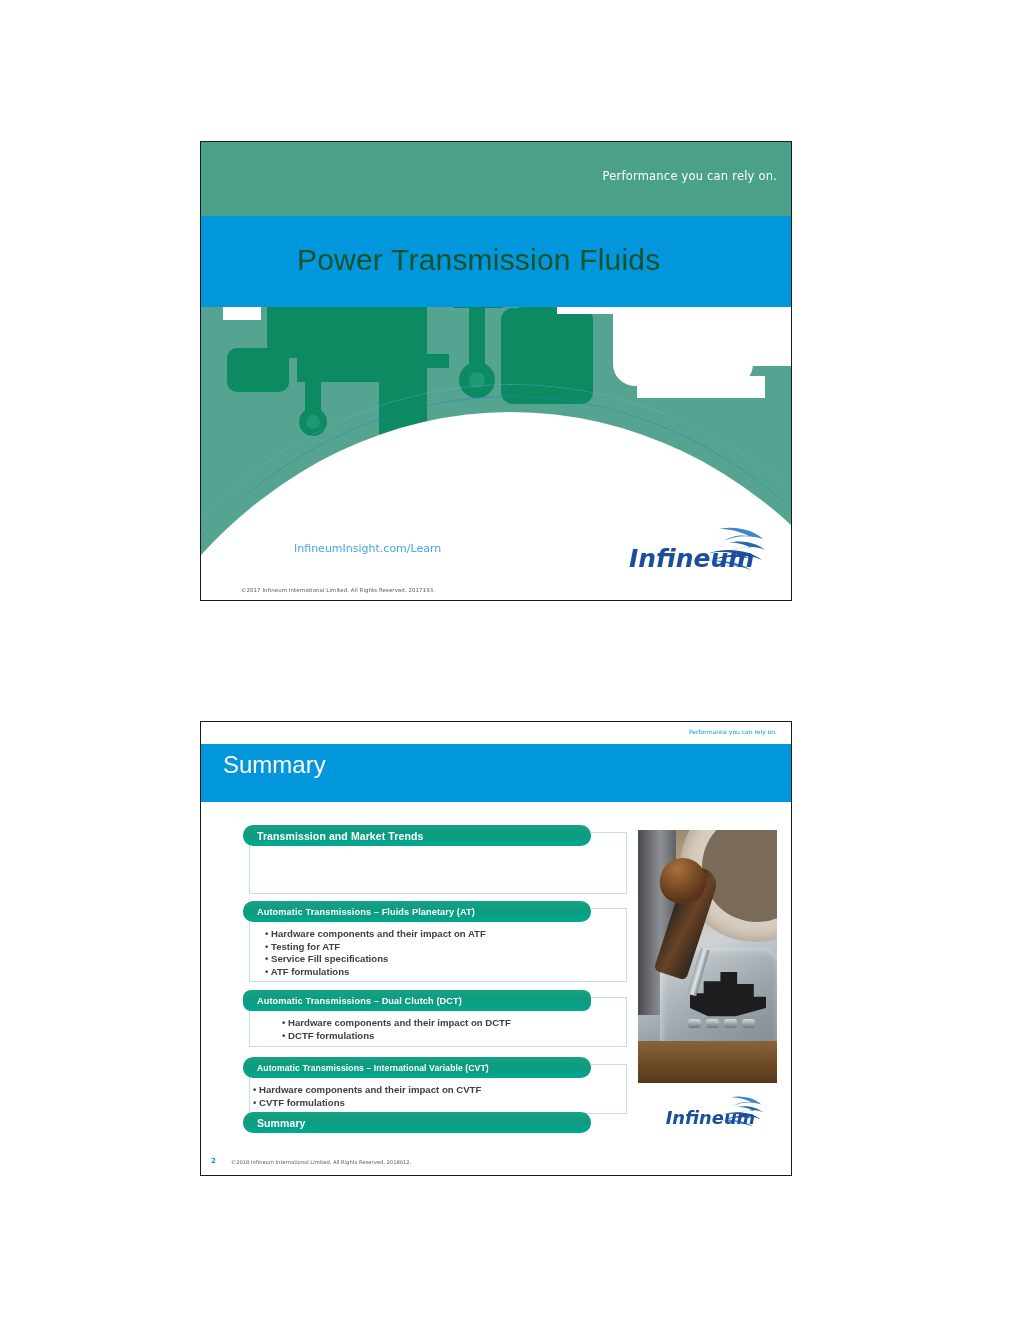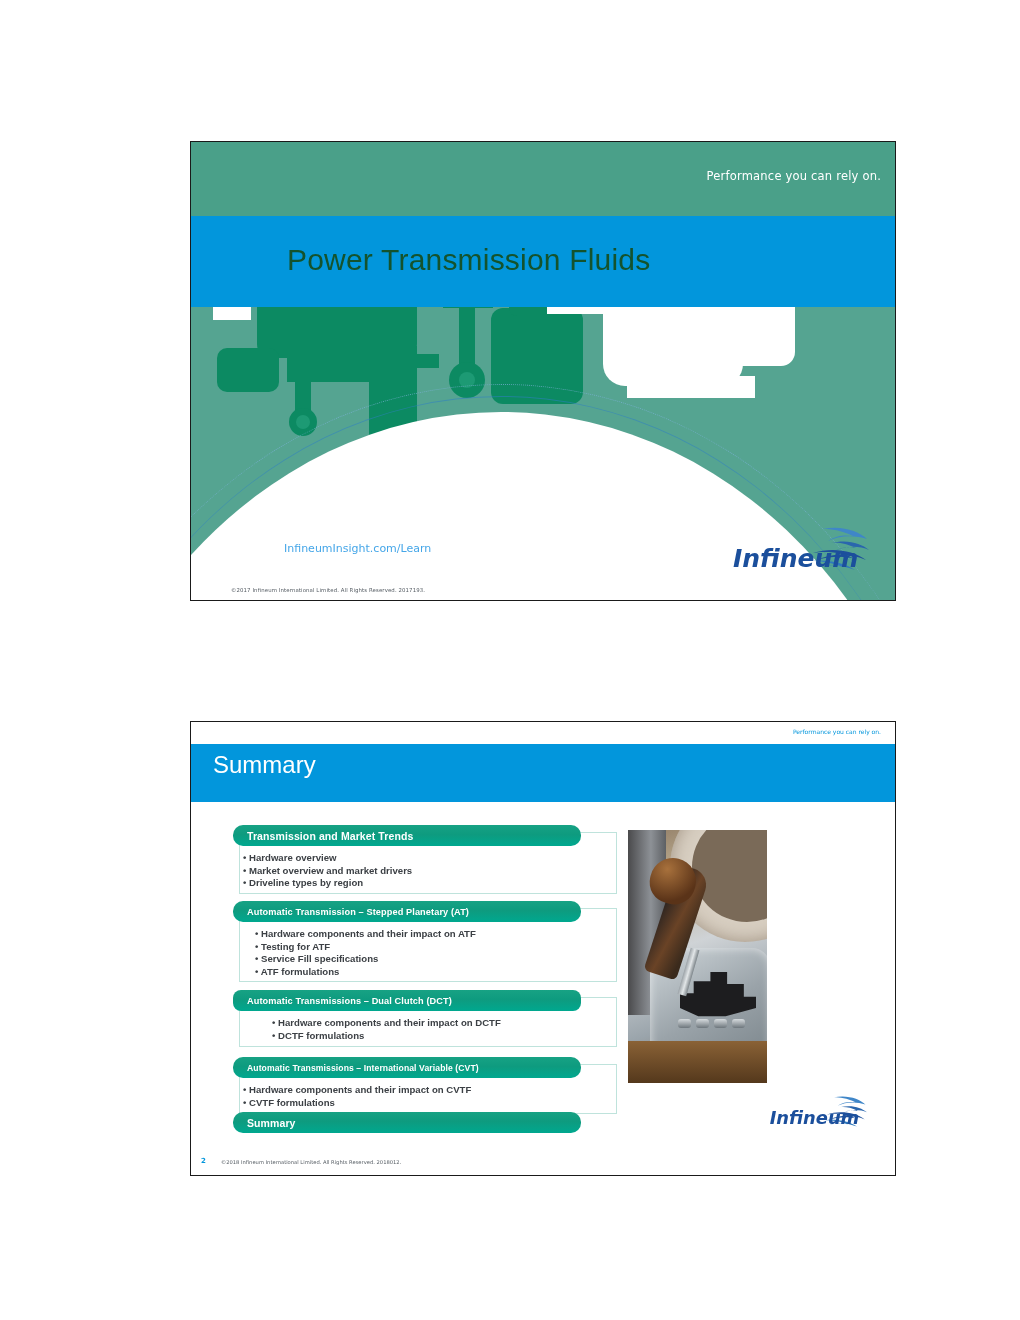--- a/index.html
+++ b/index.html
@@ -7,22 +7,22 @@
     width: 1020px; height: 1320px;
     background: #ffffff;
     font-family: "Liberation Sans", sans-serif;
     position: relative;
     overflow: hidden;
   }
 
   
   .slide {
     position: absolute;
-    left: 190px;
-    width: 706px;
+    left: 200px;
+    width: 592px;
     border: 1.5px solid #1a1a1a;
     background: #ffffff;
     overflow: hidden;
   }
   #slide-title { top: 141px; height: 460px; }
   #slide-outline { top: 721px; height: 455px; }
 
   
   .s1-greenband {
     position: absolute; left: 0; top: 0; width: 100%; height: 74px;
@@ -295,28 +295,23 @@
       <div class="ph-stick-knob"></div>
       <div class="ph-btn" style="left:50px;"></div>
       <div class="ph-btn" style="left:68px;"></div>
       <div class="ph-btn" style="left:86px;"></div>
       <div class="ph-btn" style="left:104px;"></div>
       <div class="ph-wood"></div>
     </div>
 
     <div class="blockbox" style="left:48px; top:30px; width:378px; height:62px;"></div>
     <div class="banner" style="left:42px; top:23px; width:348px;">Transmission and Market Trends</div>
-    <div class="bullets" style="left:52px; top:50px;">
-      <div>• Hardware overview</div>
-      <div>• Market overview and market drivers</div>
-      <div>• Driveline types by region</div>
-    </div>
 
     <div class="blockbox" style="left:48px; top:106px; width:378px; height:74px;"></div>
-    <div class="banner small" style="left:42px; top:99px; width:348px;">Automatic Transmission – Stepped Planetary (AT)</div>
+    <div class="banner small" style="left:42px; top:99px; width:348px;">Automatic Transmissions – Fluids Planetary (AT)</div>
     <div class="bullets" style="left:52px; top:126px;margin-left:12px;">
       <div>• Hardware components and their impact on ATF</div>
       <div>• Testing for ATF</div>
       <div>• Service Fill specifications</div>
       <div>• ATF formulations</div>
     </div>
 
     <div class="blockbox" style="left:48px; top:195px; width:378px; height:50px;"></div>
     <div class="banner small" style="left:42px; top:188px; width:348px;border-radius:8px;">Automatic Transmissions – Dual Clutch (DCT)</div>
     <div class="bullets" style="left:52px; top:215px;margin-left:29px;">

